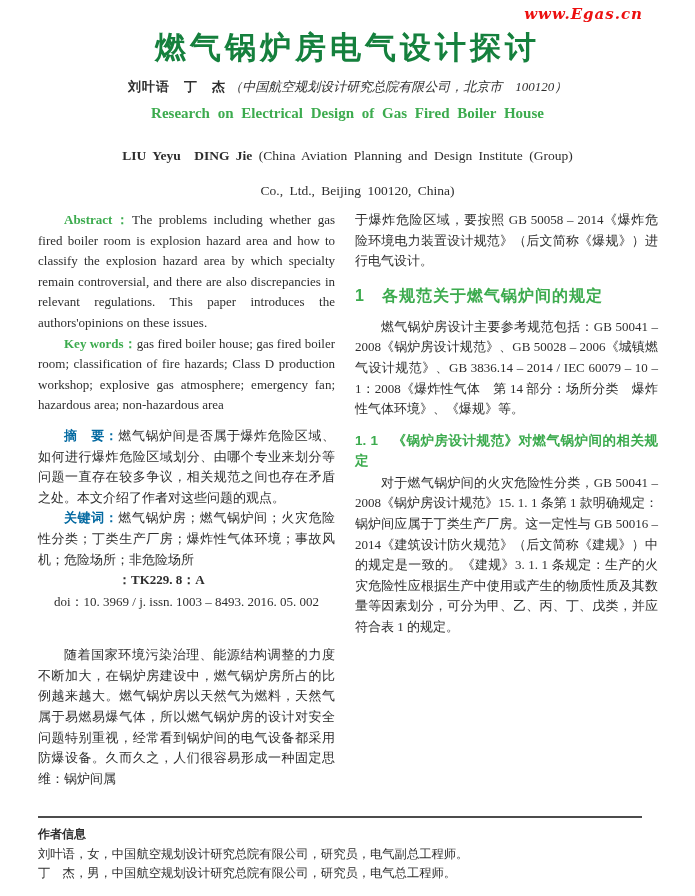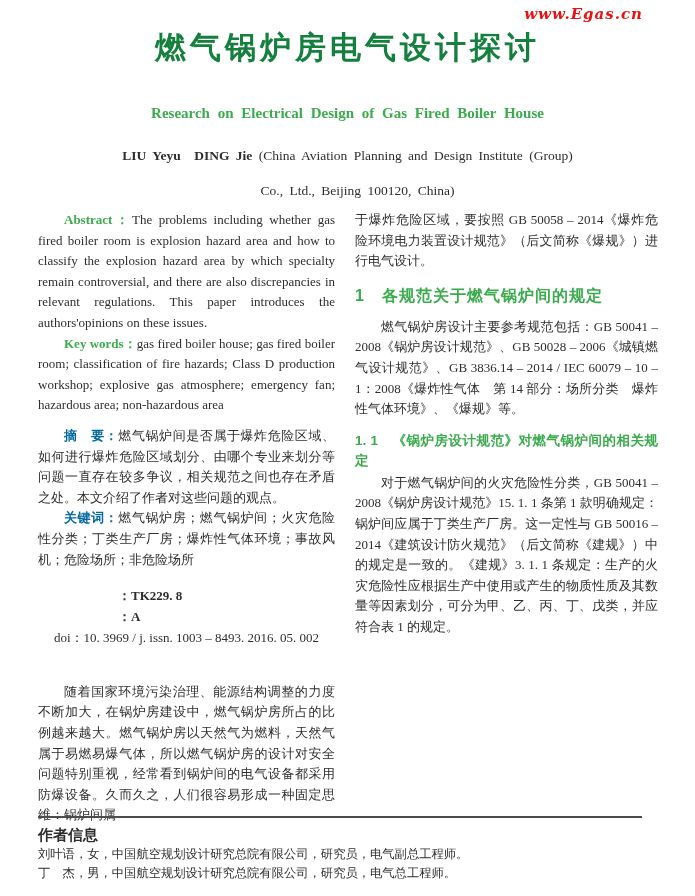--- a/index.html
+++ b/index.html
@@ -83,22 +83,21 @@
   .col-right { width: 303px; flex: none; }
   .para { text-indent: 2em; }
   .no-indent { text-indent: 0; }
   .label-en { font-weight: bold; color: #3cab4e; }
   .label-cn { font-weight: bold; color: #0369a1; font-family: "Liberation Sans", sans-serif; }
   .gap-sm { margin-top: 10px; }
   .clc-line {
     display: flex;
     justify-content: flex-start;
     padding: 0 36px 0 80px;
-    margin-top: 16px;
-    flex-direction: column;
+    margin-top: 0;
   }
   .clc-line .val { font-weight: bold; }
   .doi-line { text-align: center; margin-top: 1px; }
   .intro-para { margin-top: 33px; }
   .sec-heading {
     font-family: "Liberation Sans", sans-serif;
     font-size: 16px;
     font-weight: bold;
     color: #3cab4e;
     letter-spacing: 1px;
@@ -120,33 +119,37 @@
     top: 816px;
     left: 38px;
     width: 604px;
     border-top: 2px solid #4c4c4c;
     font-size: 12.3px;
     line-height: 19.5px;
   }
   .footer .fheading {
     font-family: "Liberation Sans", sans-serif;
     font-weight: bold;
-    font-size: 15px;
+    font-size: 12px;
     margin-top: 7px;
   }
 </style>
 </head>
 <body>
 
 <div class="page">
 
   <div class="watermark">www.Egas.cn</div>
 
   <h1 class="title-cn">燃气锅炉房电气设计探讨</h1>
 
+  <div class="authors-cn">
+    <span class="names">刘叶语　丁　杰</span>
+    <span class="affil">（中国航空规划设计研究总院有限公司，北京市　100120）</span>
+  </div>
 
   <div class="title-en">Research on Electrical Design of Gas Fired Boiler House</div>
 
   <div class="authors-en-1">
     <span class="names">LIU Yeyu　DING Jie</span>
     <span>(China Aviation Planning and Design Institute (Group)</span>
   </div>
   <div class="authors-en-2">Co., Ltd., Beijing 100120, China)</div>
 
   <div class="columns">

